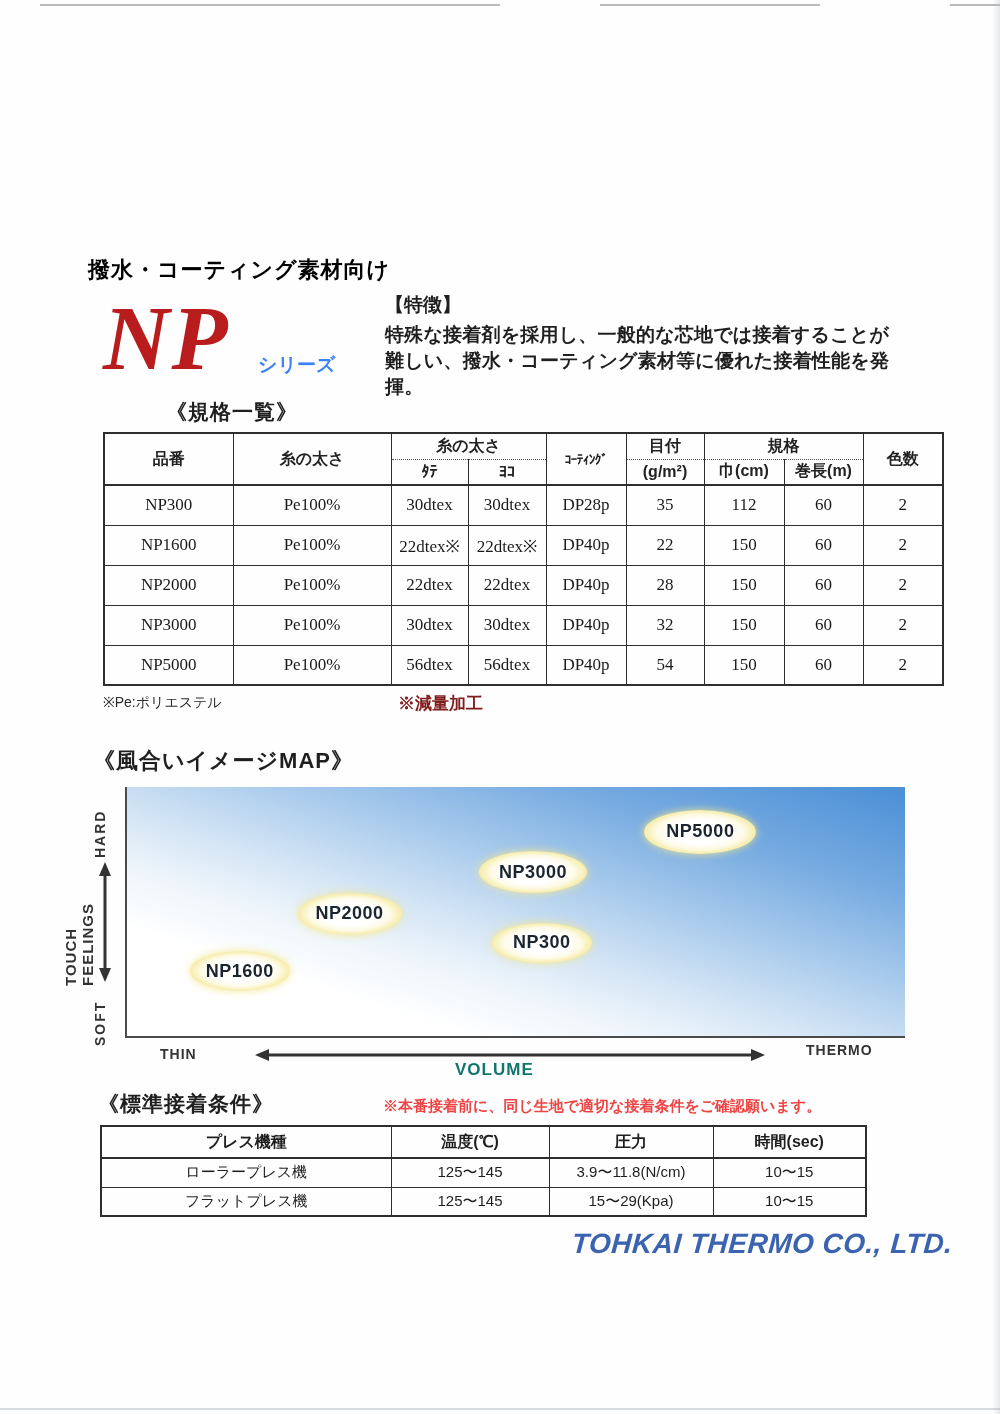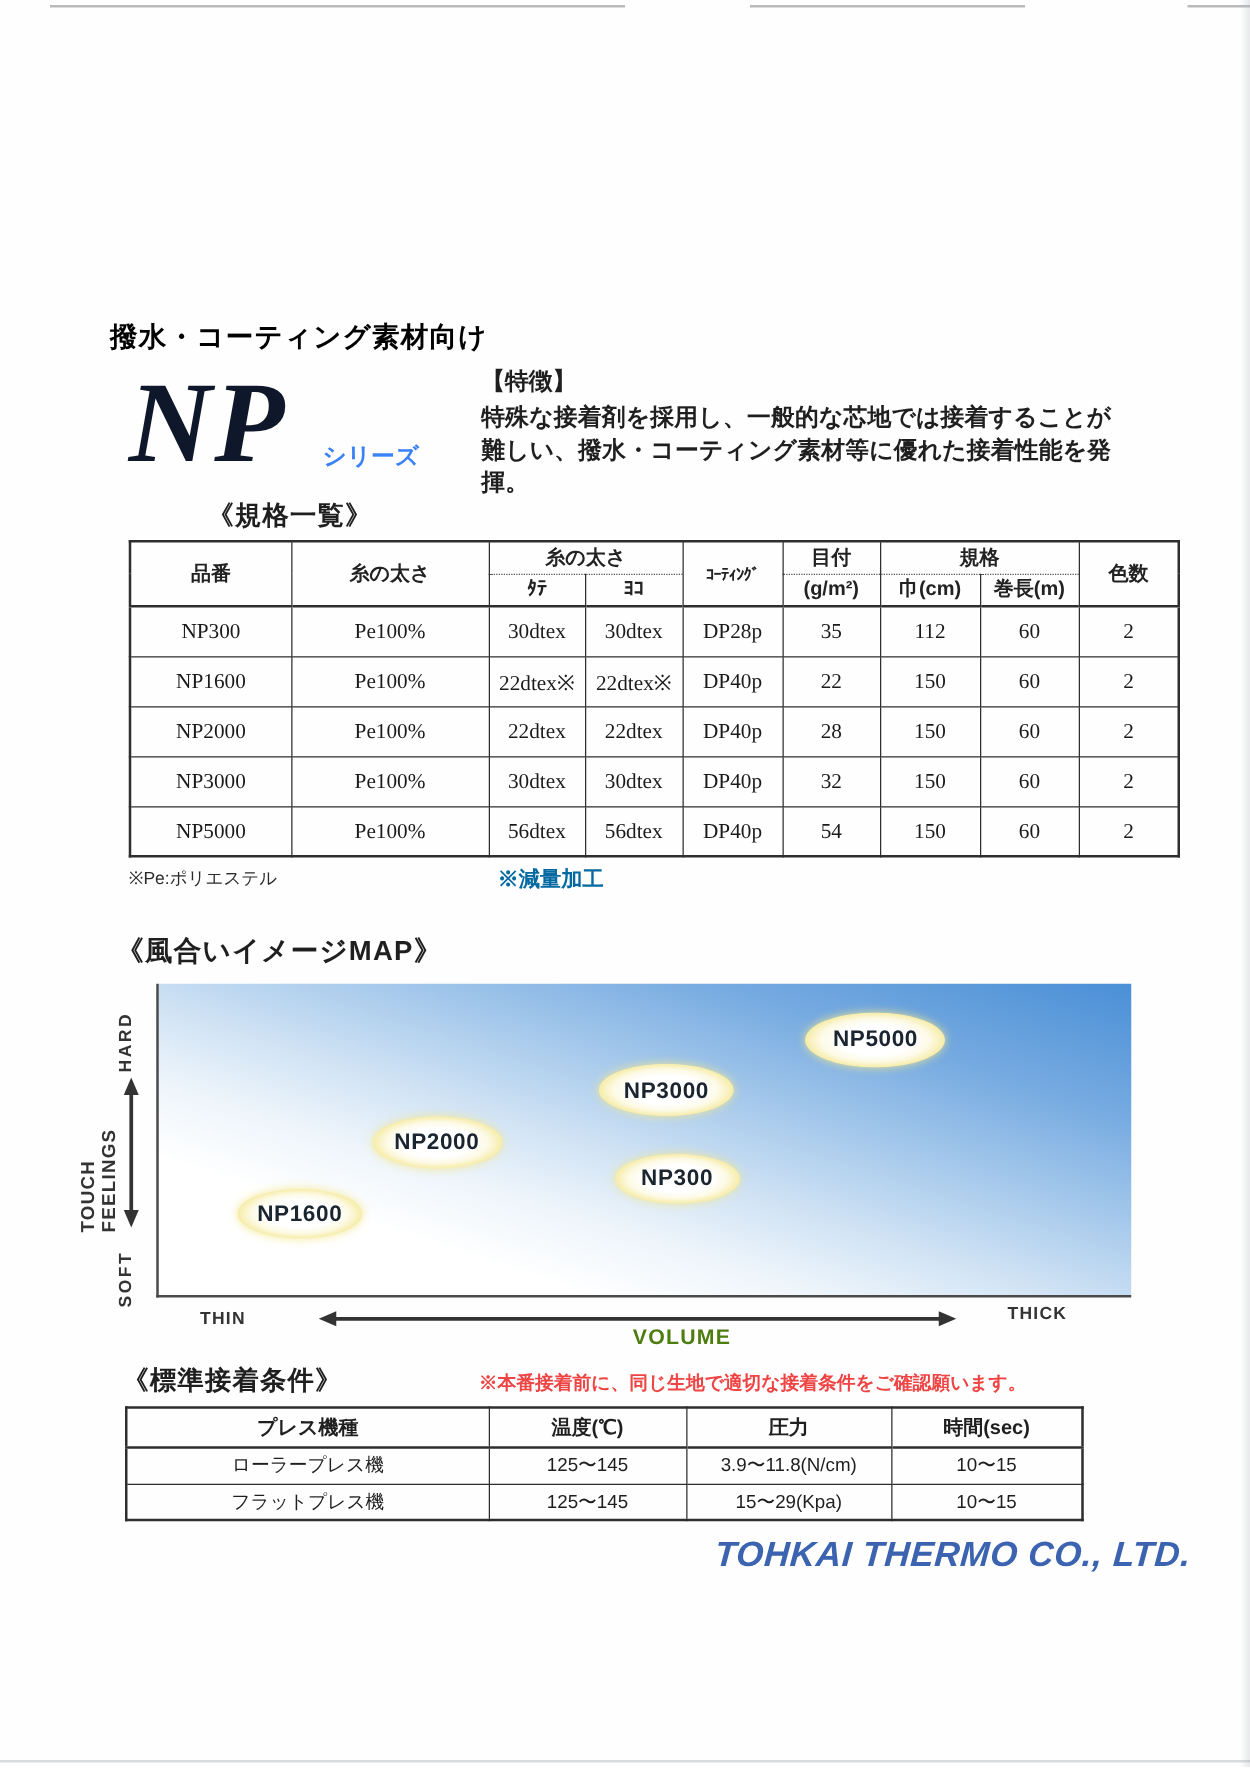--- a/index.html
+++ b/index.html
@@ -9,21 +9,21 @@
 
   
   .scan-top { position:absolute; height:2px; background:rgba(70,75,80,.38); top:4px; }
   .scan-right { position:absolute; right:0; top:0; width:8px; height:100%;
     background:linear-gradient(to right, rgba(255,255,255,0), rgba(175,180,185,.30)); }
   .scan-bottom { position:absolute; left:0; bottom:4px; width:100%; height:2px; background:rgba(130,140,150,.30); }
 
   
   .category-title { position:absolute; left:88px; top:255px; font-size:22px; font-weight:bold; letter-spacing:1px; color:#000000; }
   .np-logo { position:absolute; left:103px; top:292px; font-family:"Liberation Serif","DejaVu Serif",serif;
-    font-size:92px; font-weight:bold; font-style:italic; color:#0f172a; line-height:1; letter-spacing:2px; }
+    font-size:92px; font-weight:bold; font-style:italic; color:#b91c1c; line-height:1; letter-spacing:2px; }
   .series-suffix { position:absolute; left:258px; top:352px; font-size:19px; font-weight:bold; color:#3b82f6; }
   .features { position:absolute; left:385px; top:292px; width:540px; }
   .features-heading { font-size:19px; font-weight:bold; margin-bottom:4px; }
   .features-line { font-size:19px; font-weight:600; line-height:26px; letter-spacing:.2px; }
 
   
   .spec-title { position:absolute; left:166px; top:398px; font-size:21px; font-weight:bold; letter-spacing:1px; }
   table { border-collapse:collapse; table-layout:fixed; }
   .spec-table { position:absolute; left:103px; top:432px; width:839px;border-radius:16px; }
   .spec-table th, .spec-table td { border:1.5px solid #2e2e2e; text-align:center; vertical-align:middle; overflow:hidden; }
@@ -33,43 +33,43 @@
   .spec-table th { font-size:16px; font-weight:600; color:#222; }
   .spec-table th.small { font-size:13px; letter-spacing:-.5px; }
   .spec-table th.dotted { border-bottom:1.5px dotted #555; }
   .spec-table tr.h2 th { border-top:0; }
   .spec-table tr.h2 th, .spec-table tr.h1 th { border-bottom-width:2.5px; }
   .spec-table th.dotted { border-bottom:1.5px dotted #555 !important; }
   .spec-table tr.data { height:40px; }
   .spec-table tr.data td { font-family:"Liberation Serif","DejaVu Serif",serif; font-size:17px; color:#1a1a1a; }
   .notes { position:absolute; top:692px; left:103px; width:839px; }
   .note-pe { position:absolute; left:0; top:0; font-size:14px; color:#2a2a2a; }
-  .note-reduction { position:absolute; left:295px; top:0; font-size:17px; font-weight:600; color:#0369a1; }
+  .note-reduction { position:absolute; left:295px; top:0; font-size:17px; font-weight:600; color:#7f1d1d; }
 
   
   .map-title { position:absolute; left:93px; top:746px; font-size:22px; font-weight:bold; letter-spacing:1px; }
   .texture-map { position:absolute; left:125px; top:787px; width:780px; height:251px;
     border-left:2px solid #4a4a4a; border-bottom:2px solid #4a4a4a;
     background:linear-gradient(to bottom left, #4a8fd6 0%, #77abe1 22%, #a9cbec 40%, #d4e5f5 55%, #eef5fb 66%, #ffffff 78%); }
   .map-pill { position:absolute; transform:translate(-50%,-50%); border-radius:50%;
     display:flex; align-items:center; justify-content:center;
     background:radial-gradient(ellipse at center, #ffffff 38%, #fdfae6 55%, #f3e58a 78%, #f8f1ae 95%);
     box-shadow:0 0 8px rgba(244,231,140,.9); }
   .map-pill span { font-size:18px; font-weight:bold; color:#1b2530; letter-spacing:.5px; }
   .vlabel { position:absolute; writing-mode:vertical-rl; transform:rotate(180deg);
     font-weight:bold; color:#333; letter-spacing:2px; }
   .label-hard { left:92px; top:798px; height:60px; font-size:14px; }
   .label-soft { left:92px; top:986px; height:60px; font-size:14px; }
   .touch-feelings { left:62px; top:848px; height:138px; font-size:15px; letter-spacing:1px; }
   .v-arrow { position:absolute; left:96px; top:860px; }
   .h-arrow { position:absolute; left:253px; top:1046px; }
   .label-thin { position:absolute; left:160px; top:1046px; font-size:14px; font-weight:bold; letter-spacing:1px; color:#333; }
   .label-thick { position:absolute; left:806px; top:1042px; font-size:14px; font-weight:bold; letter-spacing:1px; color:#333; }
-  .volume-label { position:absolute; left:455px; top:1060px; width:130px; text-align:right;
-    font-size:17px; font-weight:bold; letter-spacing:1px; color:#4d7c0f; }
+  .volume-label { position:absolute; left:455px; top:1060px; width:130px; text-align:left;
+    font-size:17px; font-weight:bold; letter-spacing:1px; color:#0f766e; }
 
   
   .bonding-title { position:absolute; left:98px; top:1090px; font-size:21px; font-weight:bold; letter-spacing:1px; }
   .bonding-note { position:absolute; left:383px; top:1097px; font-size:15px; font-weight:700; color:#ef4444; }
   .bonding-table { position:absolute; left:100px; top:1125px; width:765px; border:2px solid #2e2e2e;padding-left:13px; }
   .bonding-table th, .bonding-table td { border:1.5px solid #2e2e2e; text-align:center; vertical-align:middle; }
   .bonding-table tr { height:29px; }
   .bonding-table tr.bh { height:32px; }
   .bonding-table th { font-size:16px; font-weight:600; }
   .bonding-table td { font-size:15px; color:#1e1e1e; }
@@ -218,21 +218,21 @@
     <polygon points="9,2 3,16 15,16" fill="#333"></polygon>
     <polygon points="9,122 3,108 15,108" fill="#333"></polygon>
   </svg>
 
   <svg class="h-arrow" width="514" height="18">
     <line x1="14" y1="9" x2="500" y2="9" stroke="#333" stroke-width="3"></line>
     <polygon points="2,9 16,3 16,15" fill="#333"></polygon>
     <polygon points="512,9 498,3 498,15" fill="#333"></polygon>
   </svg>
   <div class="label-thin">THIN</div>
-  <div class="label-thick">THICK</div>
+  <div class="label-thick">THERMO</div>
   <div class="volume-label">VOLUME</div>
 
   <div class="bonding-title">《標準接着条件》</div>
   <div class="bonding-note">※本番接着前に、同じ生地で適切な接着条件をご確認願います。</div>
   <table class="bonding-table">
     <colgroup>
       <col style="width:290px">
         <col style="width:158px">
         <col style="width:164px">
         <col style="width:153px">

